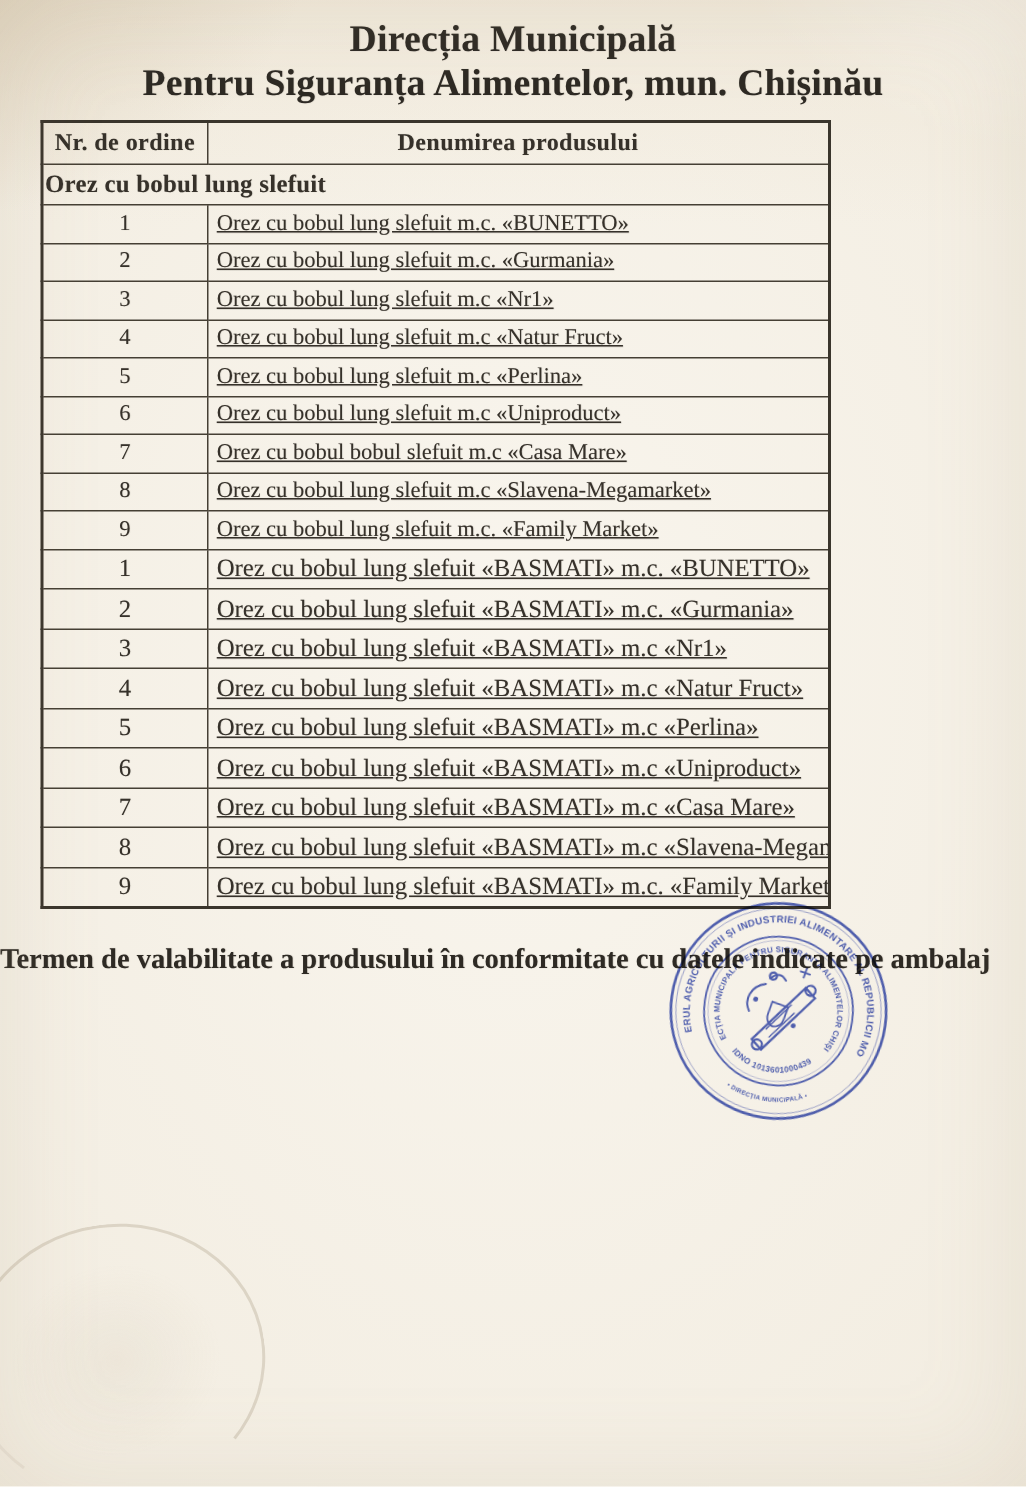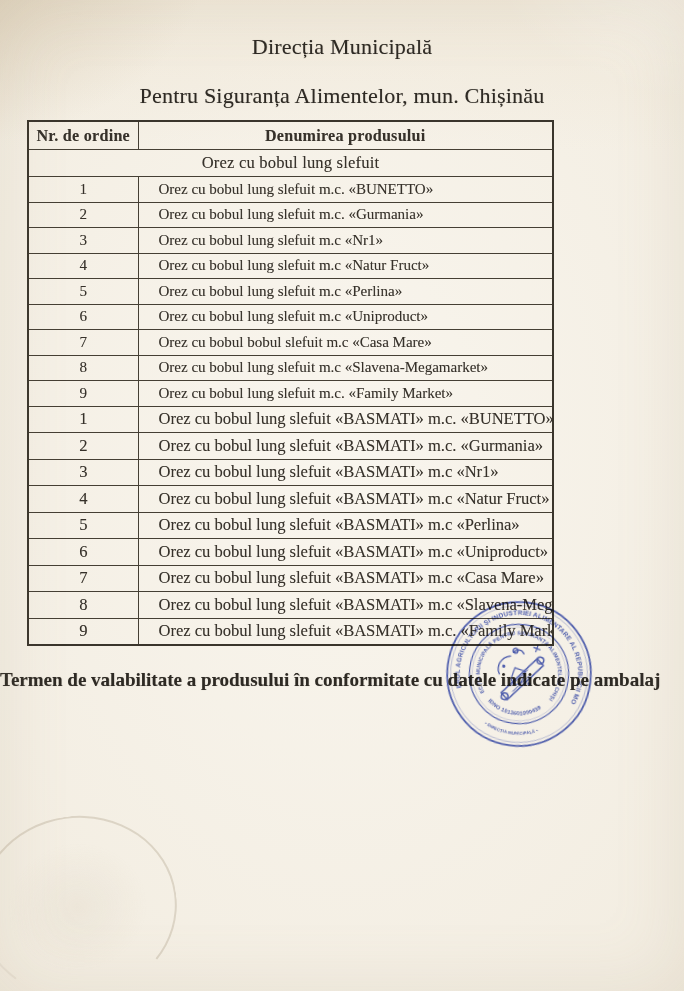--- a/index.html
+++ b/index.html
@@ -15,43 +15,42 @@
       linear-gradient(180deg, rgba(235,225,206,0.45), rgba(246,241,230,0) 150px),
       radial-gradient(ellipse 120% 120% at 50% 45%, rgba(255,255,255,0.30), rgba(212,197,170,0.22) 97%);
     overflow:hidden;
   }
   .page::after{
     content:"";position:absolute;inset:0;pointer-events:none;
     box-shadow:inset 0 0 70px rgba(168,148,118,0.16);
   }
   .titleblock{padding-top:12px;text-align:center;}
   .title-line{
-    font-weight:normal;font-size:22px;line-height:29px;
+    font-weight:bold;font-size:25px;line-height:29px;
     color:#2e2a24;letter-spacing:0.2px;
     text-shadow:0.3px 0.3px 0.7px rgba(48,42,35,0.35);
-    margin-top:20px;
   }
   table.products{
     border-collapse:collapse;table-layout:fixed;
     margin:10px 0 0 27px;width:527px;
     border:2.2px solid #3a352c;
   }
   table.products td{
     border:1.5px solid #453f34;
     text-shadow:0.25px 0.25px 0.6px rgba(48,42,35,0.30);
     overflow:hidden;white-space:nowrap;
   }
   td.hdr{font-weight:bold;font-size:16px;text-align:center;height:25px;letter-spacing:0.3px;border-bottom-width:2px;}
-  td.sect{font-weight:normal;text-align:center;letter-spacing:0.2px;border-radius:13px;}
+  td.sect{font-weight:bold;text-align:left;letter-spacing:0.2px;border-radius:13px;}
   tr.sect1h td{font-size:16.5px;height:24px;}
   tr.sect2h td{font-size:17.5px;height:27px;border-top-width:2px;border-bottom-width:2px;}
   tr.s1 td{font-size:15px;height:22.5px;}
   tr.s2 td{font-size:16.5px;height:23.5px;}
   td.num{text-align:center;}
-  td.prod{padding-left:20px;}
+  td.prod{padding-left:6px;text-decoration:underline;}
   .validity{
     margin-top:22px;text-align:left;
     font-weight:bold;font-size:19px;line-height:24px;
     color:#2e2a24;white-space:nowrap;
     text-shadow:0.3px 0.3px 0.7px rgba(48,42,35,0.35);
   }
   .stamp{
     position:absolute;left:445px;top:600px;width:148px;height:148px;
     transform:rotate(8deg);
     mix-blend-mode:multiply;opacity:0.92;

